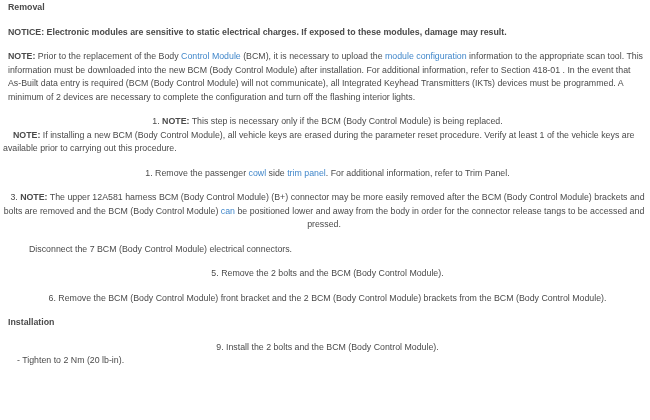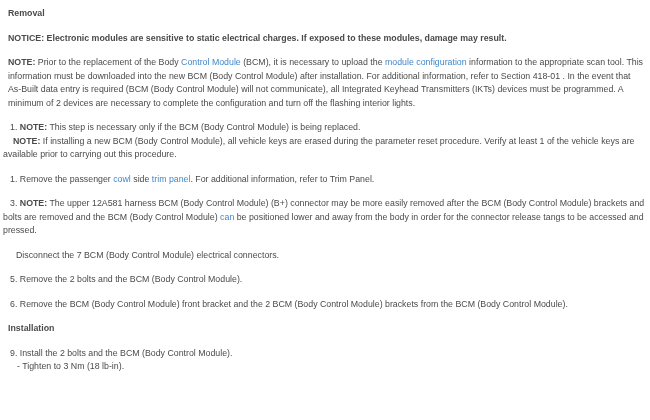--- a/index.html
+++ b/index.html
@@ -10,33 +10,33 @@
   body {
     width: 650px;
     height: 420px;
     overflow: hidden;
     font-family: "Liberation Sans", sans-serif;
     font-size: 8.8px;
     line-height: 13.5px;
     color: var(--text-color, #4a4a4a);
   }
   .doc {
-    padding: 7px 5px 0 3px;
+    padding: 1px 5px 0 3px;
     box-sizing: border-box;
     width: 650px;
   }
   .block { margin: 0 0 11px 0; }
   .para  { margin: 0; padding: 0; }
 
   
   .ind-plain  { margin-left: 5px; }   
-  .ind-num    { text-indent: 7px; }   
+  .ind-num    { text-indent: 7px; text-align: center; }   
   .ind-note   { text-indent: 10px; }  
   .ind-flush  { }                      
-  .ind-hang10 { margin-left: 13px; }  
+  .ind-hang10 { margin-left: 26px; }  
   .ind-sub    { margin-left: 14px; }  
 
   .heading .para { font-weight: bold; }
   .bold { font-weight: bold; }
   a.link {
     color: var(--link-color, #4187ca);
     text-decoration: none;
     cursor: pointer;
   }
 </style>
@@ -70,15 +70,15 @@
       <p class="para ind-num"><span>5. Remove the 2 bolts and the BCM (Body Control Module).</span></p>
     </div>
     <div class="block">
       <p class="para ind-num"><span>6. Remove the BCM (Body Control Module) front bracket and the 2 BCM (Body Control Module) brackets from the BCM (Body Control Module).</span></p>
     </div>
     <div class="block heading">
       <p class="para ind-plain"><span class="bold">Installation</span></p>
     </div>
     <div class="block">
       <p class="para ind-num"><span>9. Install the 2 bolts and the BCM (Body Control Module).</span></p>
-      <p class="para ind-sub"><span>- Tighten to 3 Nm (18 lb-in).</span></p>
+      <p class="para ind-sub"><span>- Tighten to 2 Nm (20 lb-in).</span></p>
     </div>
   </div>
 
 </body></html>

